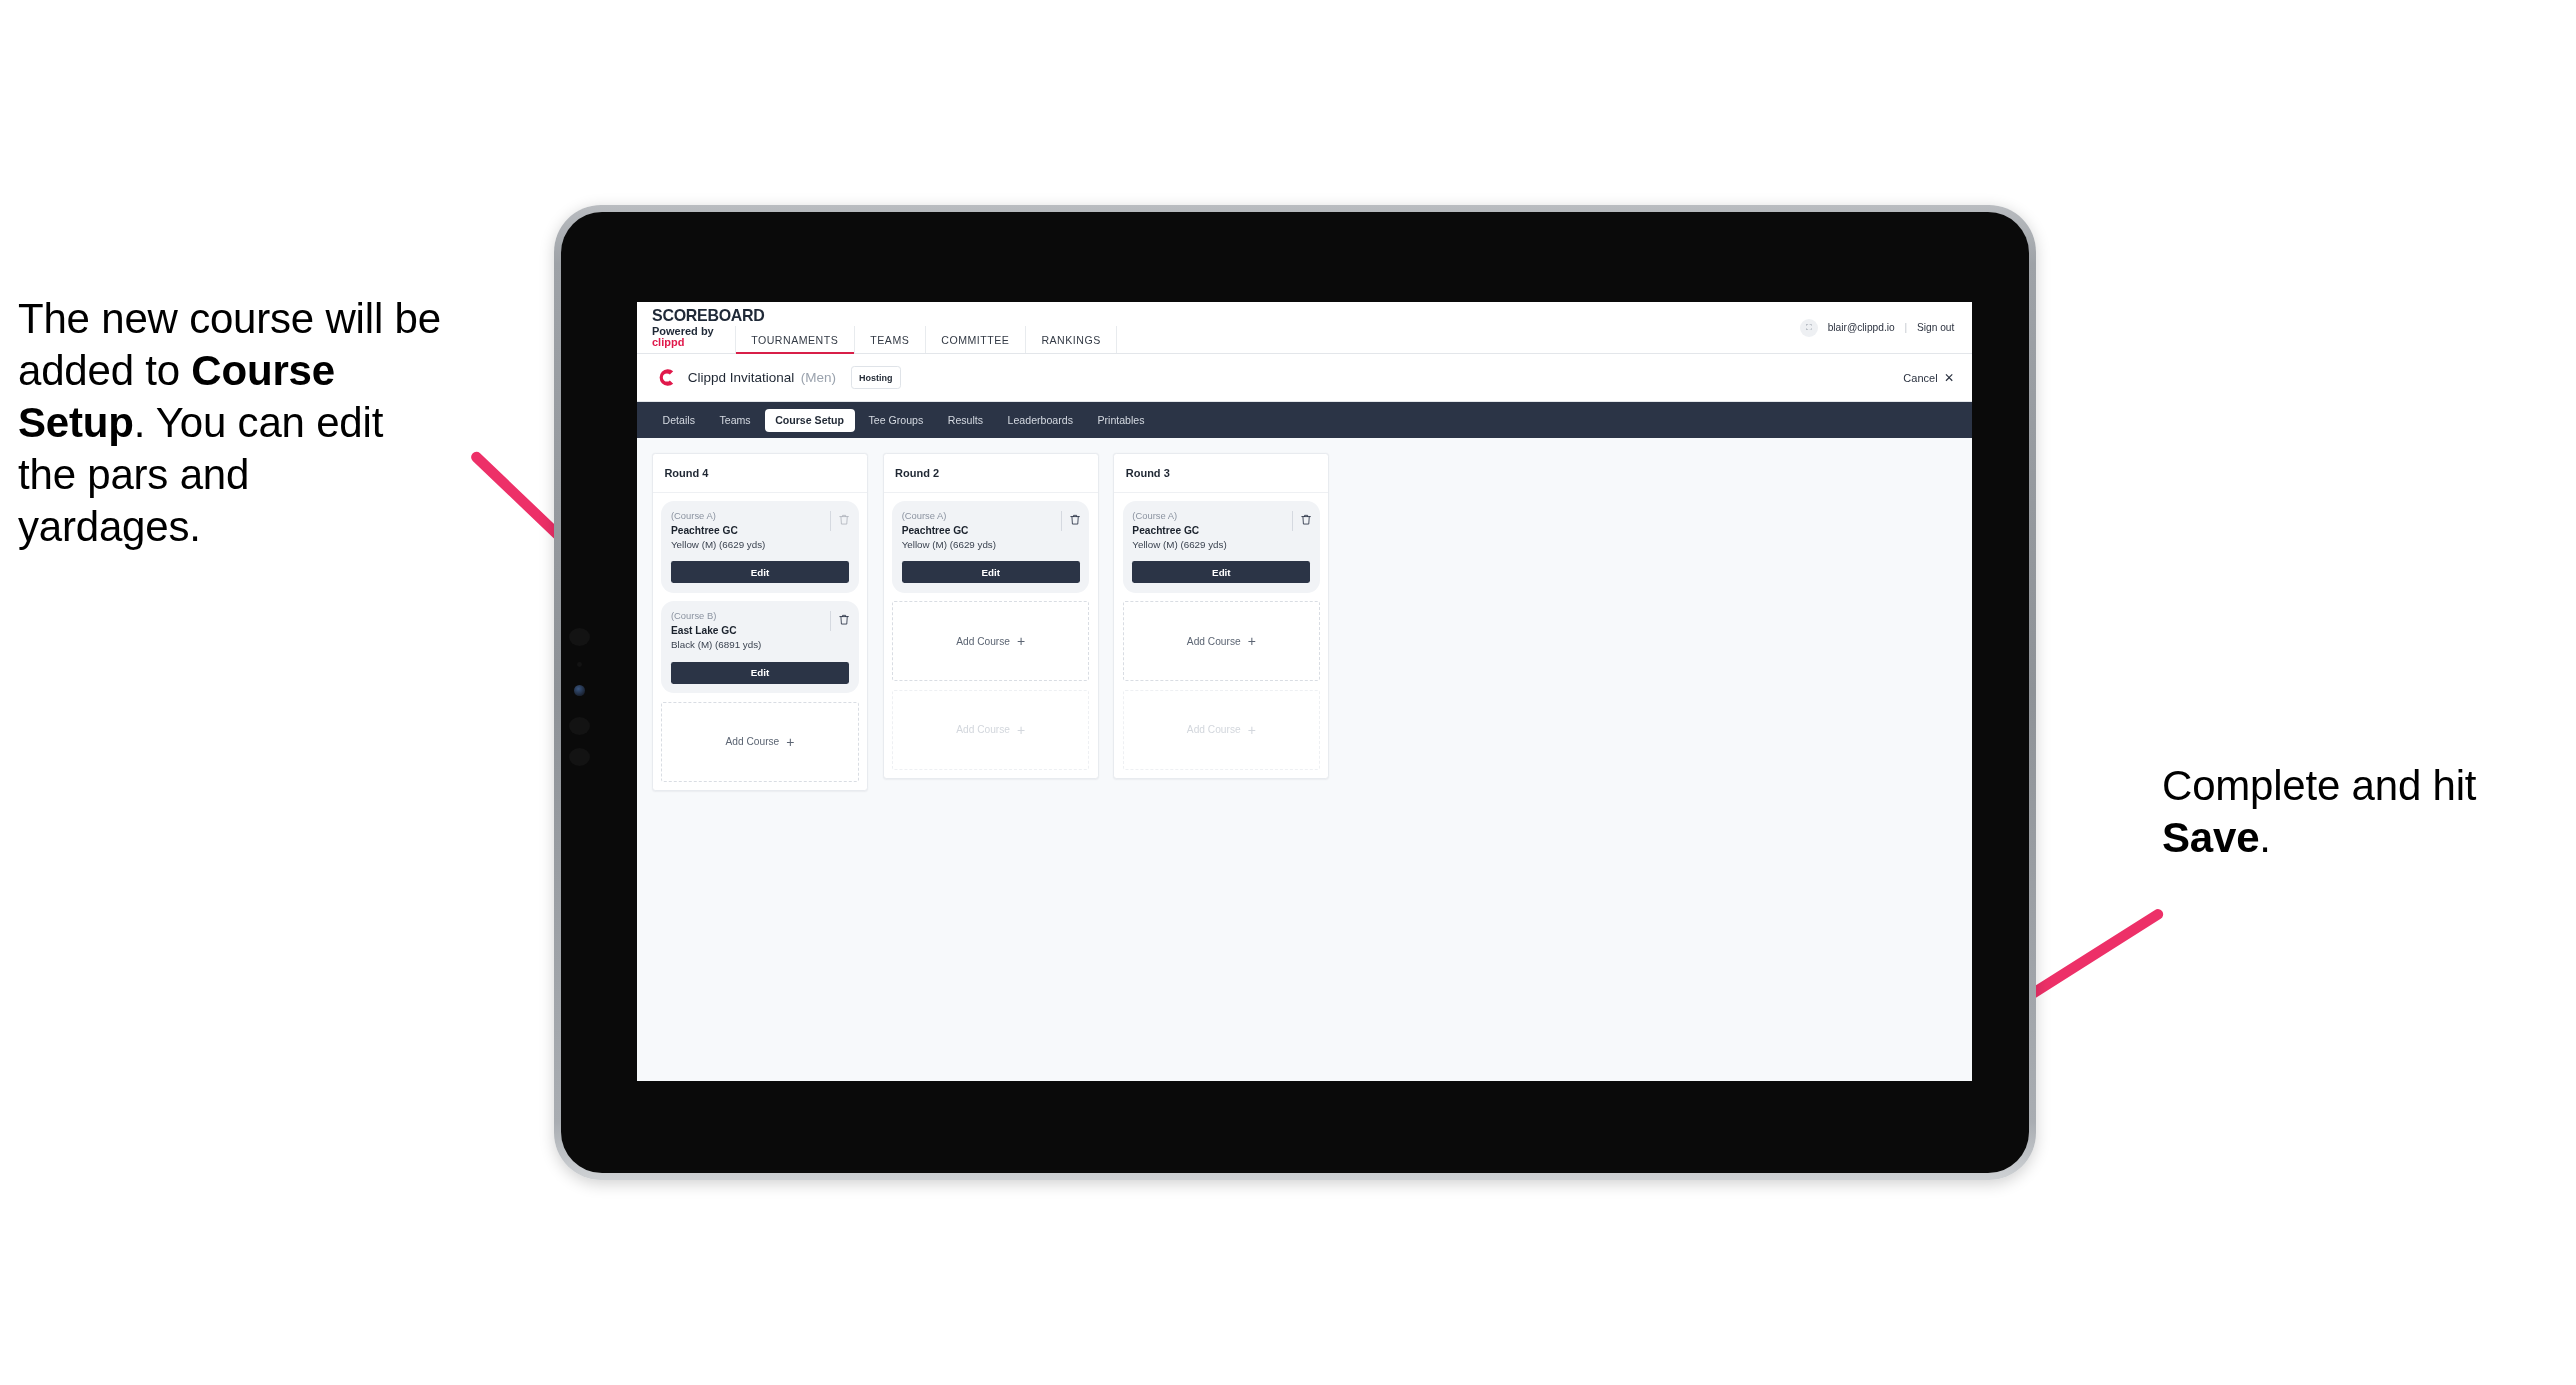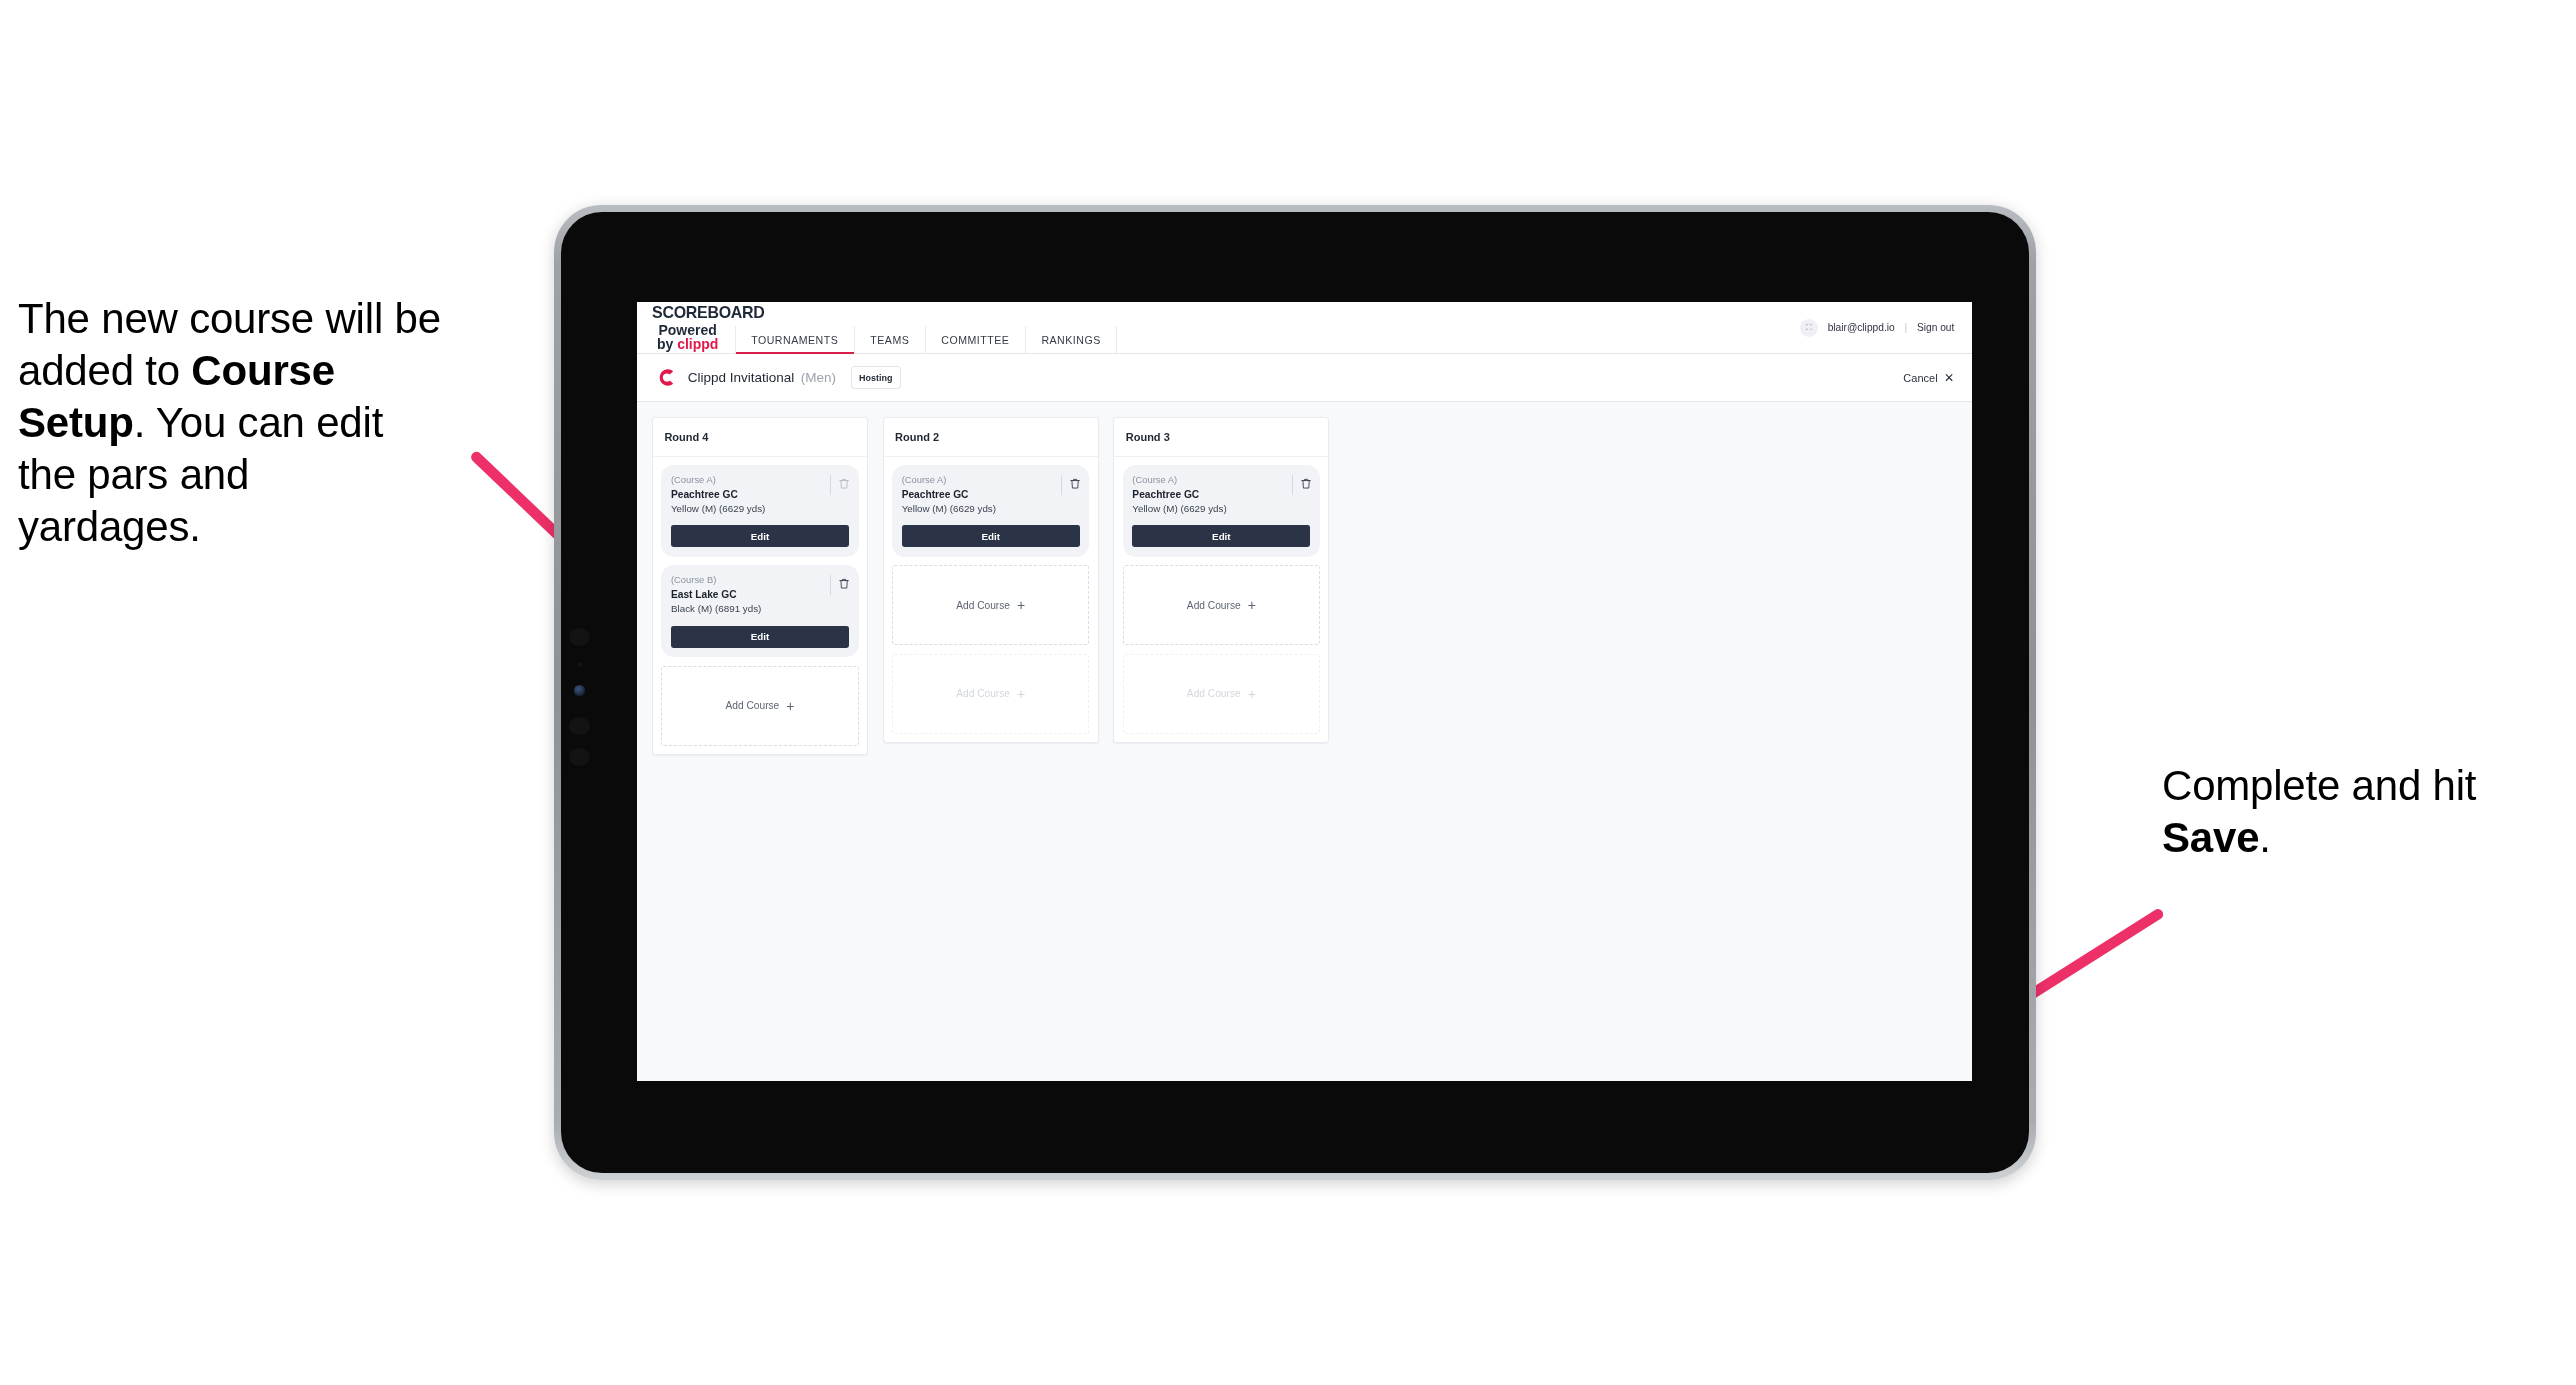--- a/index.html
+++ b/index.html
@@ -66,21 +66,21 @@
     display:flex;flex-direction:column;justify-content:center;
     padding-left:14.7px;box-sizing:border-box;
   }
   #brand-title{
     font-size:17px;font-weight:700;color:#1f2937;
     letter-spacing:-0.3px;line-height:1;
     font-family:"Liberation Sans", sans-serif;
     transform:scaleX(.94);transform-origin:left center;
   }
   #brand-sub{
-    font-size:14px;color:#1f2937;margin-top:2.4px;line-height:1;font-weight:600;text-align:center;
+    font-size:11px;color:#1f2937;margin-top:2.4px;line-height:1;font-weight:600;
   }
   #brand-sub .accent{color:#e0194b;font-weight:700;}
   #navitems{display:flex;align-items:stretch;margin-left:11.4px;margin-top:24px;}
   .navitem{
     display:flex;align-items:center;
     padding:0 15.5px;
     font-size:10.6px;color:#333a45;
     letter-spacing:0.5px;
     border-left:0.8px solid #e8ebee;
     position:relative;
@@ -260,20 +260,29 @@
         </div>
         <div id="tour-name">Clippd Invitational</div>
         <div id="tour-gender">(Men)</div>
         <div id="hosting-badge">Hosting</div>
         <div id="cancel-btn">
           <span>Cancel</span>
           <span id="cancel-x">✕</span>
         </div>
       </div>
 
+      <div id="tabbar">
+        <div class="tab">Details</div>
+        <div class="tab">Teams</div>
+        <div class="tab active">Course Setup</div>
+        <div class="tab">Tee Groups</div>
+        <div class="tab">Results</div>
+        <div class="tab">Leaderboards</div>
+        <div class="tab">Printables</div>
+      </div>
 
       <div id="content">
 
         <div class="round-col">
           <div class="round-head">Round 4</div>
           <div class="round-body">
 
             <div class="course-card">
               <div class="card-actions">
                 <div class="vdivider"></div>

